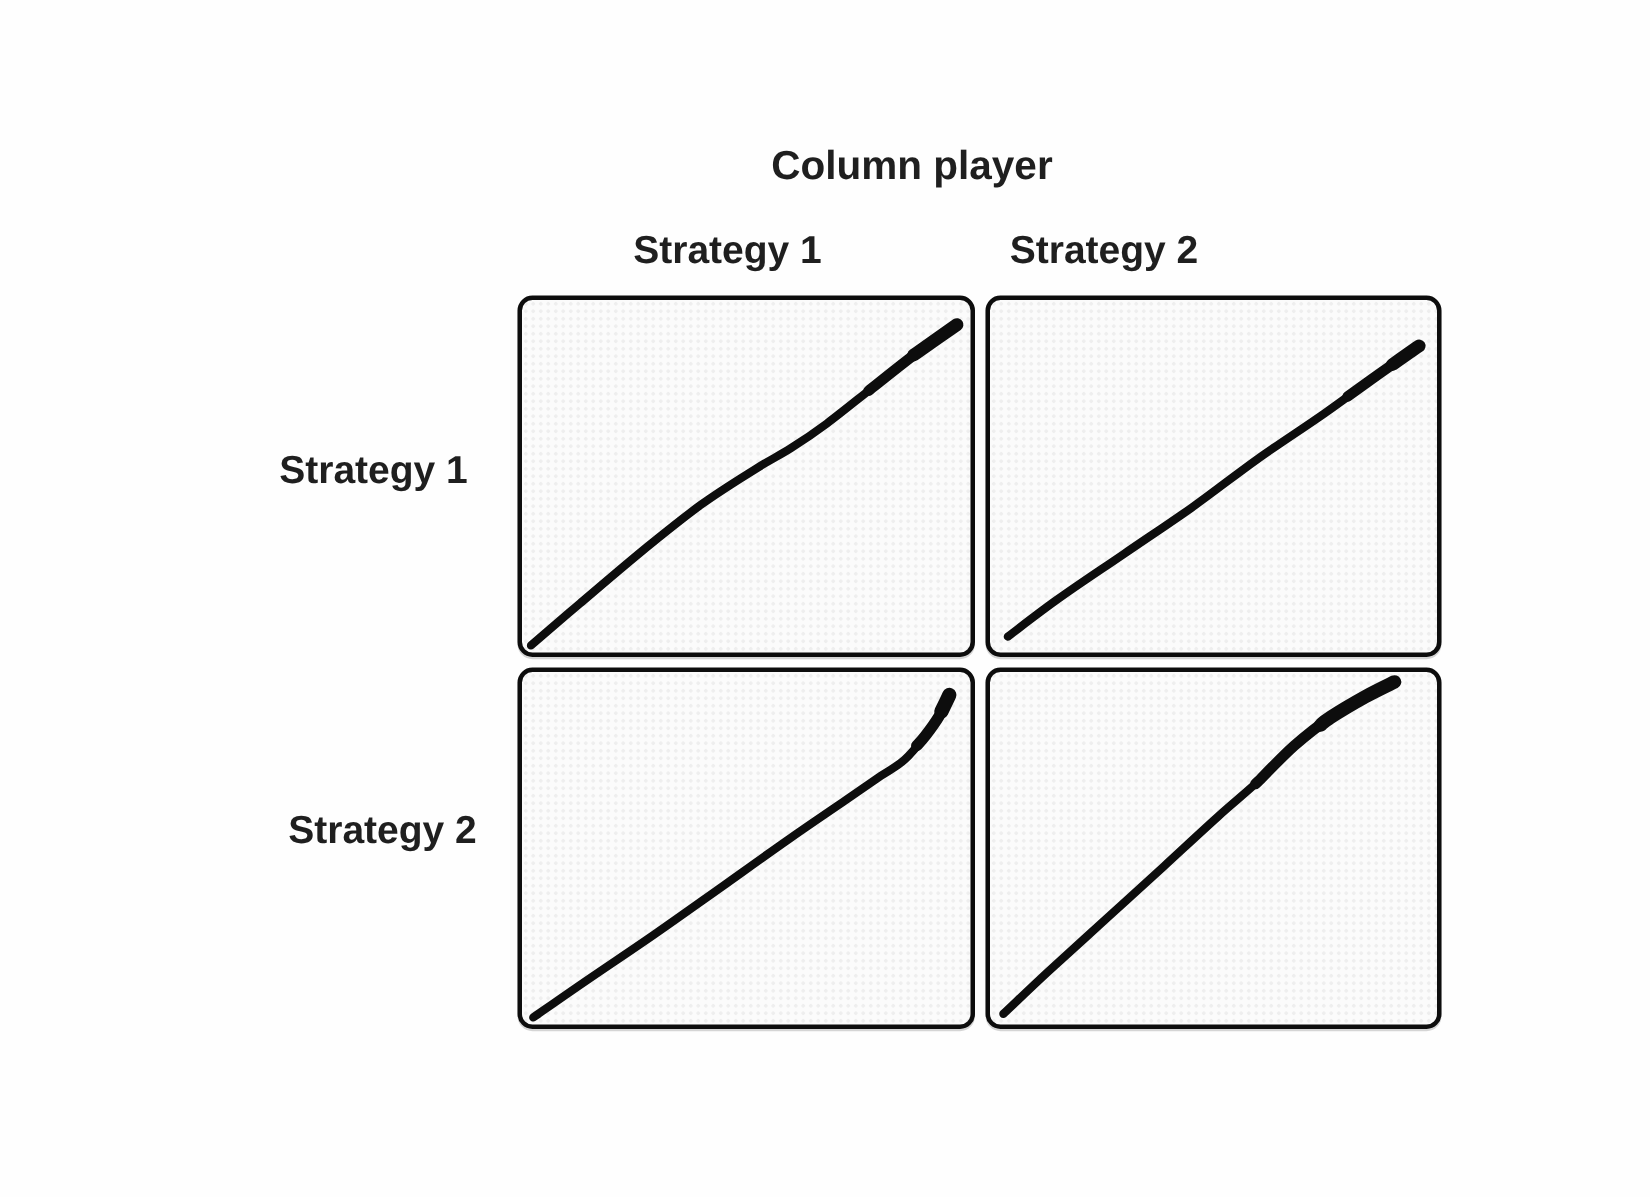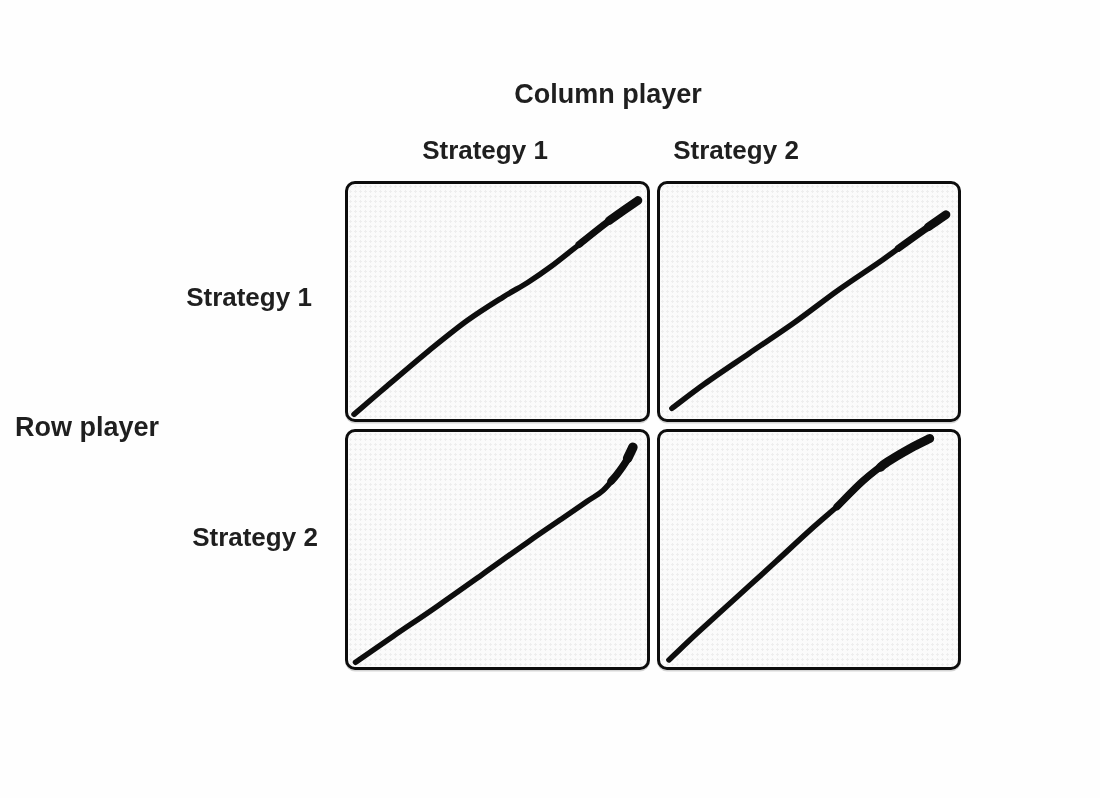--- a/index.html
+++ b/index.html
@@ -9,21 +9,21 @@
     --cell-background:#fbfbfb;
     --page-background:#fefefe;
   }
   html,body{margin:0;padding:0;}
   body{
     width:1100px;height:798px;
     background:var(--page-background);
     font-family:"Liberation Sans","DejaVu Sans",sans-serif;
     position:relative;overflow:hidden;
   }
-  .figure{position:absolute;inset:0;}
+  .figure{position:absolute;inset:0;margin-top:16px;}
   .lbl{
     position:absolute;
     font-weight:bold;
     color:var(--text-color);
     white-space:nowrap;
     line-height:1;
   }
   .title{left:608px;top:81px;font-size:27px;transform:translateX(-50%);}
   .col-header{top:137px;font-size:26px;transform:translateX(-50%);}
   .col-header.c1{left:485px;}
@@ -52,21 +52,20 @@
 <body>
 
 <div class="figure">
 
   <div class="lbl title">Column player</div>
 
   <div class="lbl col-header c1">Strategy 1</div>
 
   <div class="lbl col-header c2">Strategy 2</div>
 
-  <div class="lbl row-axis">Row player</div>
 
   <div class="lbl row-header r1">Strategy 1</div>
 
   <div class="lbl row-header r2">Strategy 2</div>
 
   <div class="cell r1c1">
       <svg width="299" height="235" viewBox="0 0 299 235">
         <path d="M 6.0 230.3 C 11.5 225.6, 26.4 212.7, 38.9 202.1 C 51.3 191.5, 67.3 177.8, 80.7 166.8 C 94.2 155.9, 107.1 145.3, 119.6 136.3 C 132.1 127.3, 145.5 119.1, 155.5 112.8 C 165.4 106.5, 171.4 103.8, 179.4 98.7 C 187.4 93.6, 194.4 88.9, 203.3 82.3 C 212.3 75.6, 223.3 66.6, 233.2 58.8 C 243.2 50.9, 253.7 42.3, 263.1 35.3 C 272.6 28.2, 285.5 19.6, 290.0 16.4" fill="none" stroke="#0d0d0d" stroke-width="5.5" stroke-linecap="round" stroke-linejoin="round"></path>
         <path d="M 233.2 58.8 C 233.2 58.8, 228.2 62.7, 233.2 58.8 C 238.2 54.8, 253.7 42.3, 263.1 35.3 C 272.6 28.2, 285.5 19.6, 290.0 16.4" fill="none" stroke="#0d0d0d" stroke-width="7" stroke-linecap="round" stroke-linejoin="round"></path>
         <path d="M 263.1 35.3 C 263.1 35.3, 258.6 38.4, 263.1 35.3 C 267.6 32.1, 285.5 19.6, 290.0 16.4" fill="none" stroke="#0d0d0d" stroke-width="8.6" stroke-linecap="round" stroke-linejoin="round"></path>

